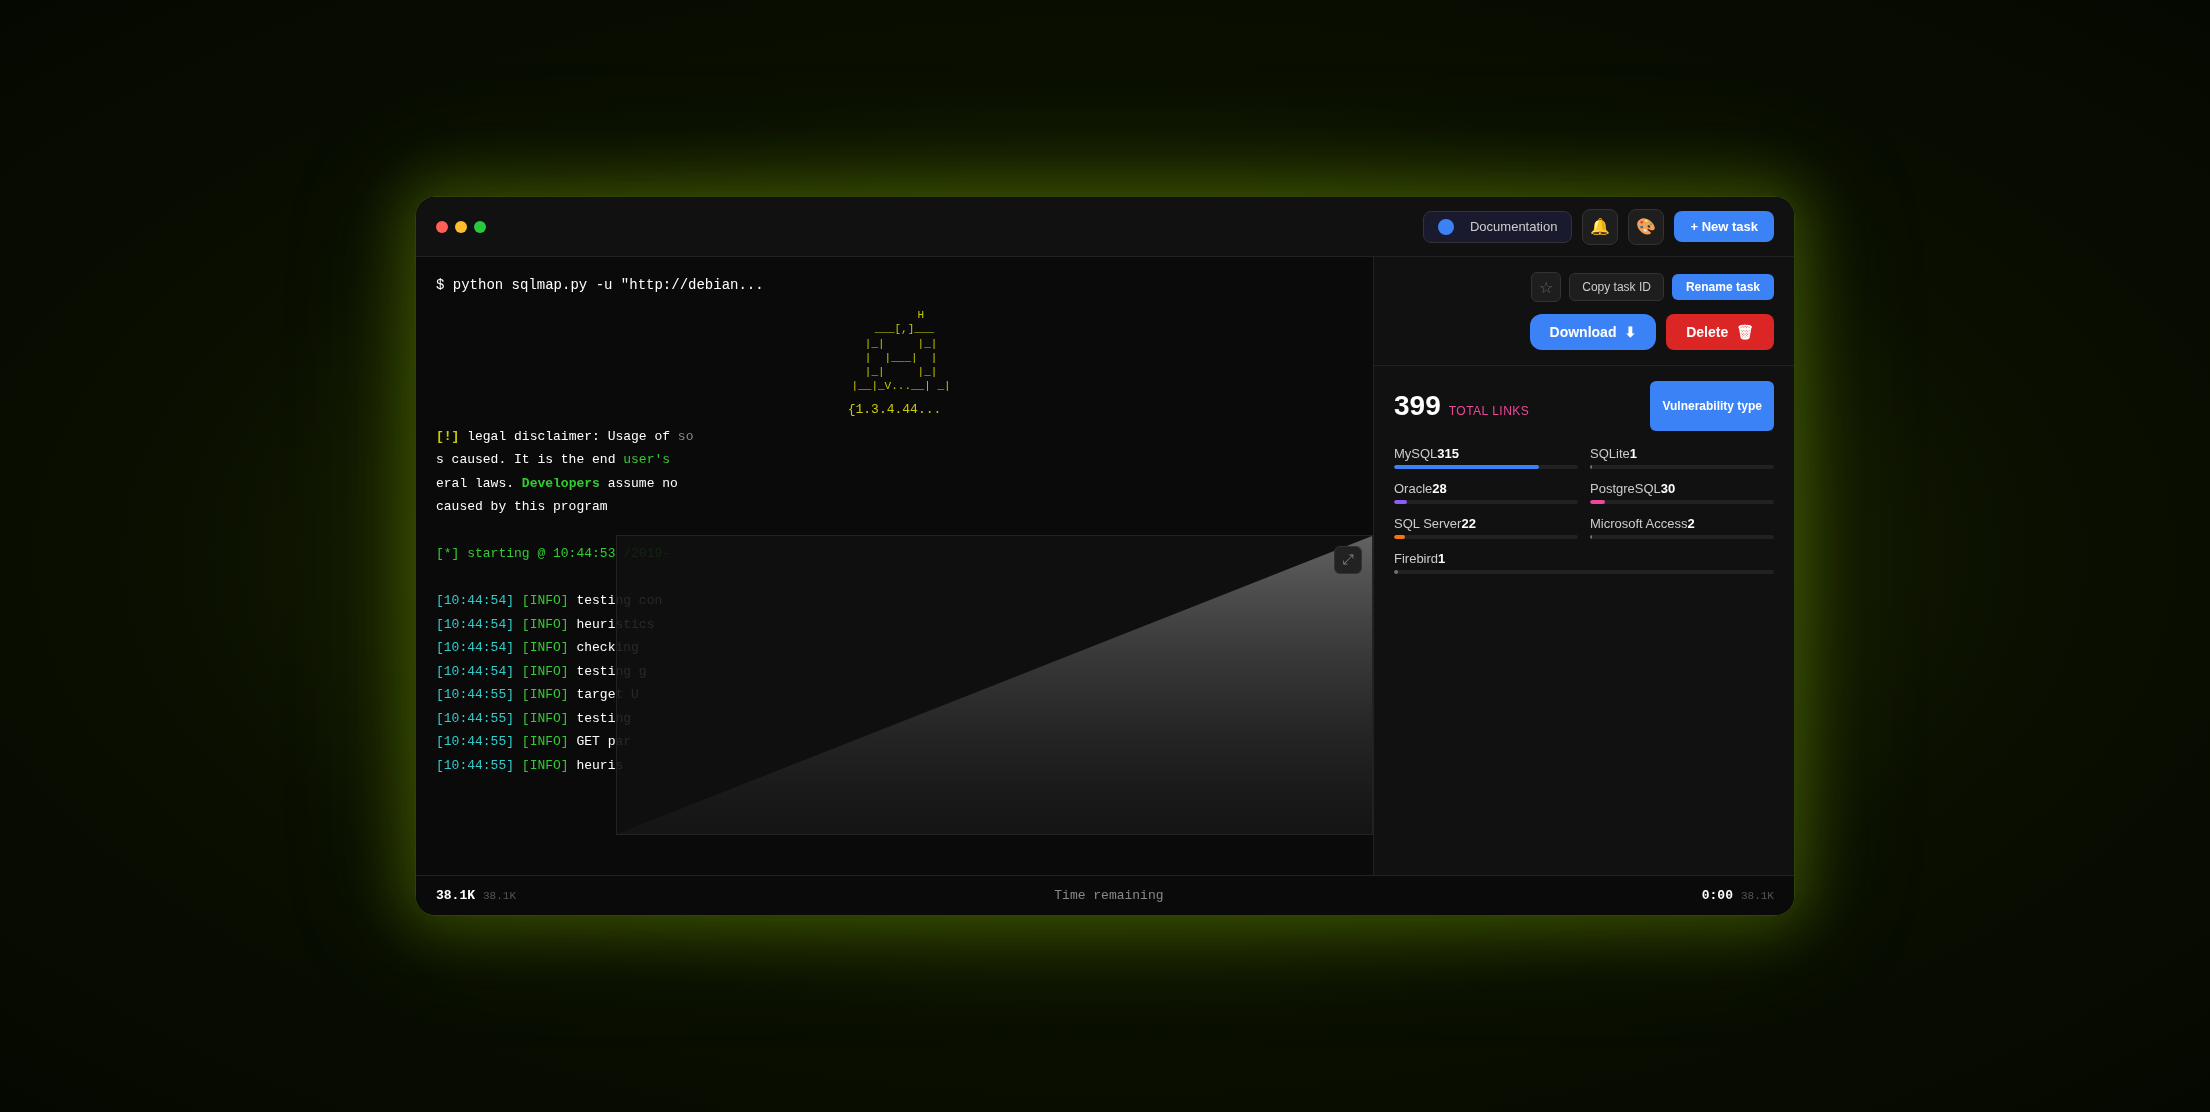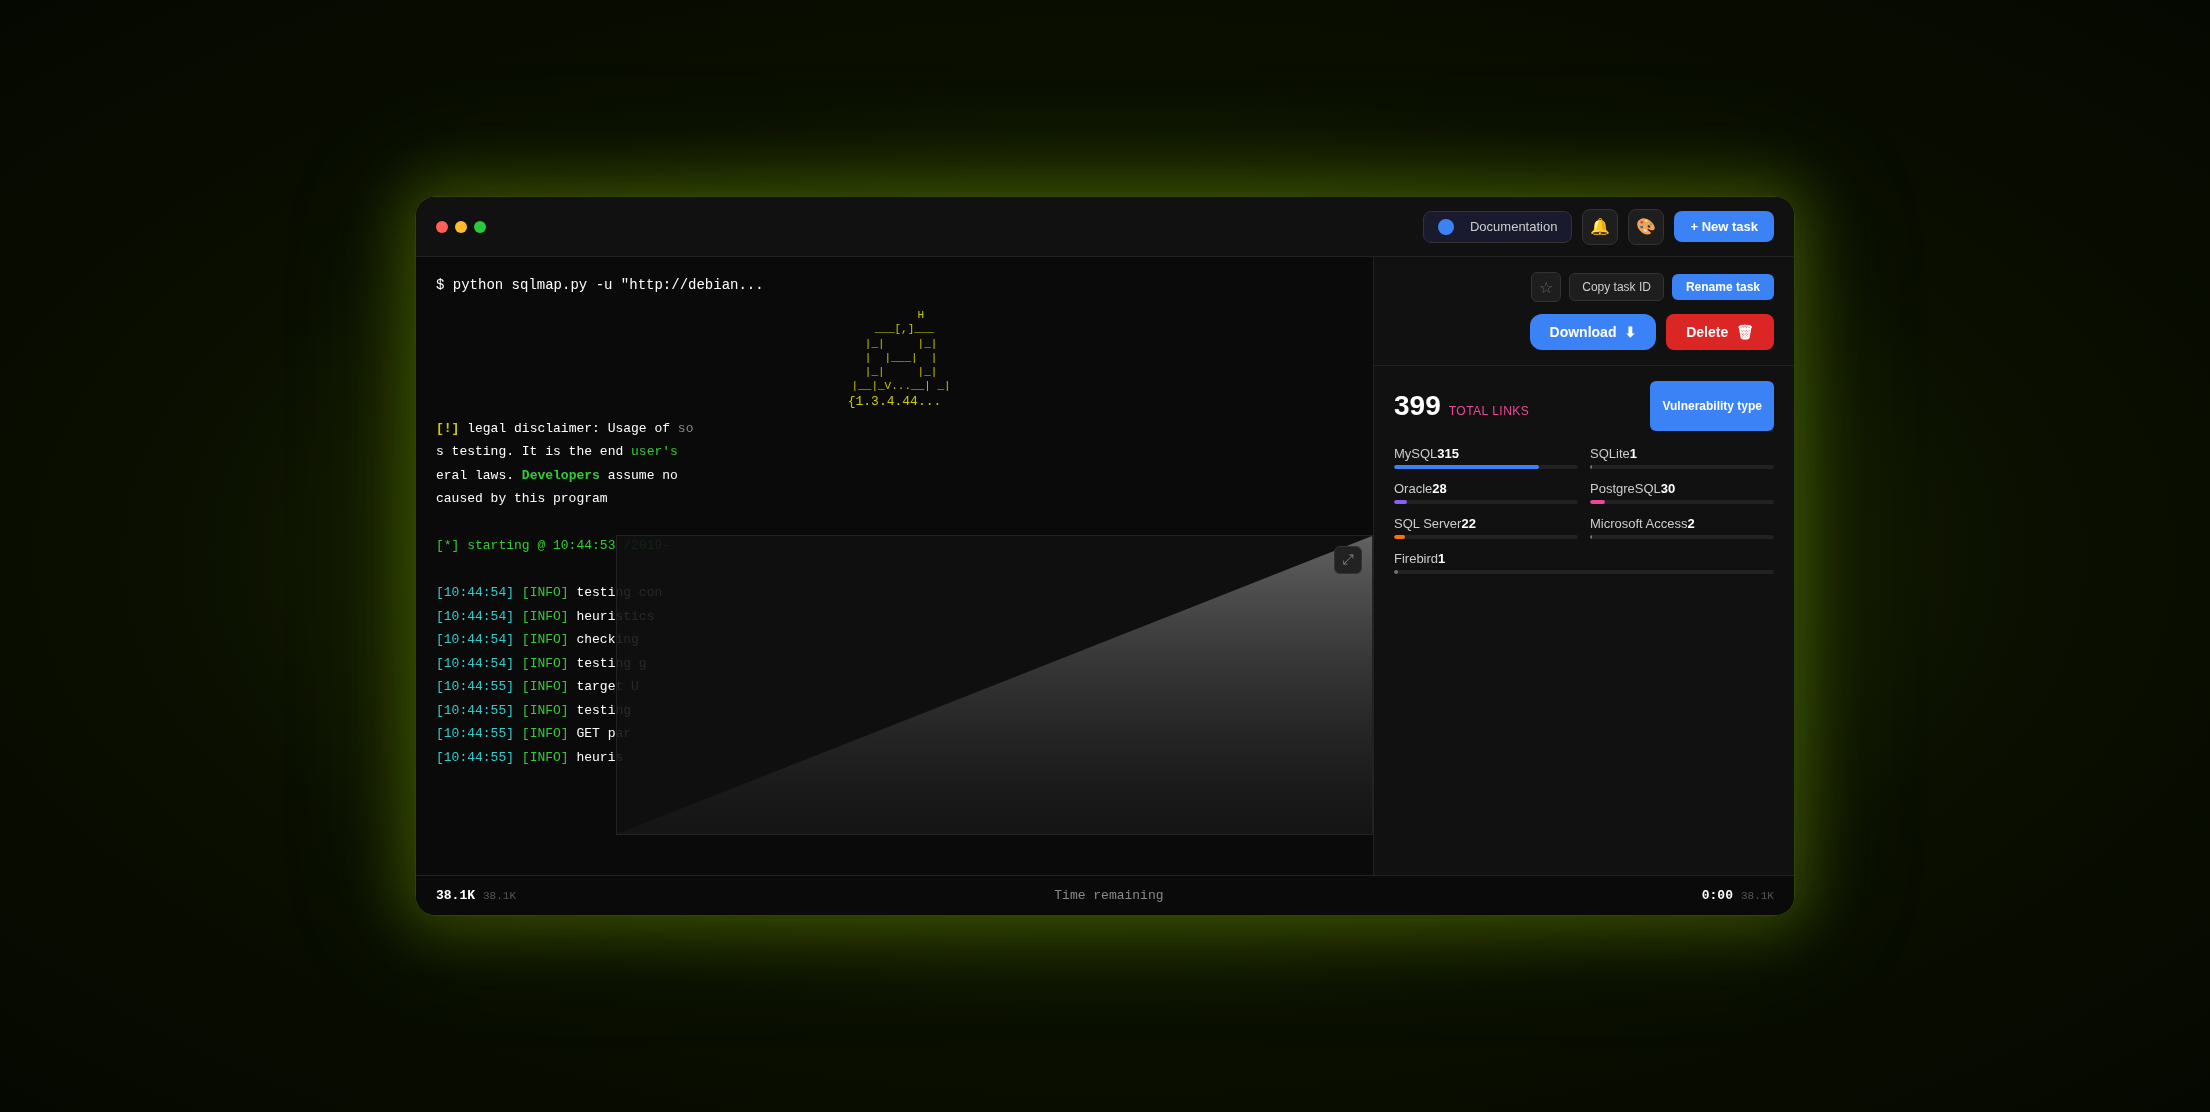--- a/index.html
+++ b/index.html
@@ -152,20 +152,21 @@
       font-size: 11px;
       line-height: 1.3;
       white-space: pre;
     }
 
     .sqlmap-version {
       color: #c8c800;
       font-size: 13px;
       text-align: center;
       margin-bottom: 5px;
+      margin-top: 8px;
     }
     .sqlmap-link {
       color: #5599ff;
       text-decoration: underline;
       text-align: center;
       display: block;
       margin-bottom: 15px;
     }
 
     .terminal-line {
@@ -453,21 +454,21 @@
   |__|_V...__| _|</pre>
           <div class="sqlmap-version t-yellow">{1.3.4.44...</div>
         </div>
 
         <div class="terminal-line">
           <span class="t-yellow t-bold">[!] </span>
           <span class="t-white">legal disclaimer: Usage of </span>
           <span class="t-gray">so</span>
         </div>
         <div class="terminal-line">
-          <span class="t-white">s testing. It is the end </span>
+          <span class="t-white">s caused. It is the end </span>
           <span class="t-green">user's</span>
         </div>
         <div class="terminal-line">
           <span class="t-white">eral laws. </span>
           <span class="t-green t-bold">Developers</span>
           <span class="t-white"> assume no</span>
         </div>
         <div class="terminal-line">
           <span class="t-white"> caused by this program</span>
         </div>

